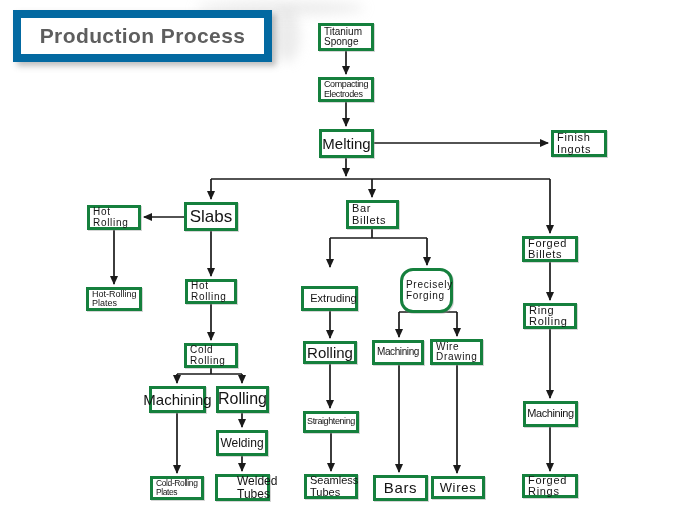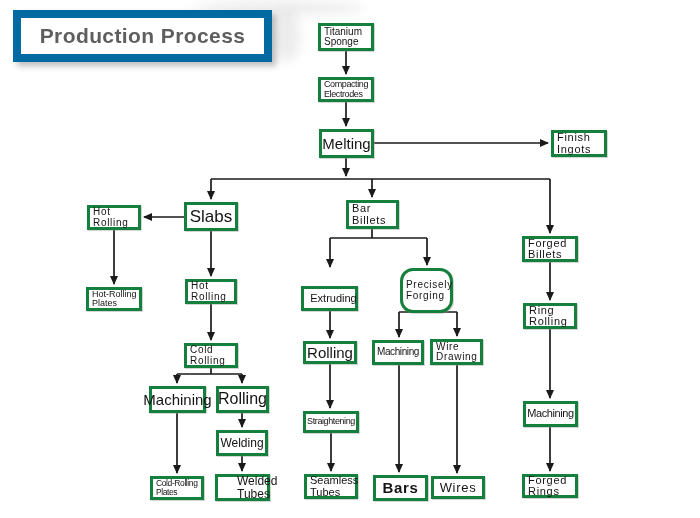--- a/index.html
+++ b/index.html
@@ -20,21 +20,21 @@
   }
   .node{
     position:absolute;background:#ffffff;border:3px solid #15803d;box-sizing:border-box;
     display:flex;align-items:center;justify-content:center;text-align:center;
     color:#141414;line-height:1.04;white-space:pre-line;
     box-shadow:1px 1px 0 rgba(150,150,150,0.4);
   }
   .ml{justify-content:flex-start;text-align:left;padding-left:3px;}
   .sp{letter-spacing:0.7px;}
   .cond{letter-spacing:-0.4px;}
-  .bold{font-weight:bold;}
+  .bold{font-weight:normal;}
   .t85{font-size:8.5px;} .t9{font-size:9px;} .t10{font-size:10px;}
   .t11{font-size:11px;} .t12{font-size:12px;} .t13{font-size:13px;}
   .t15{font-size:15px;} .t16{font-size:16px;} .t17{font-size:17px;}
   svg.connectors{position:absolute;left:0;top:0;pointer-events:none;}
 </style>
 </head>
 <body>
 
 <div id="stage">
 

